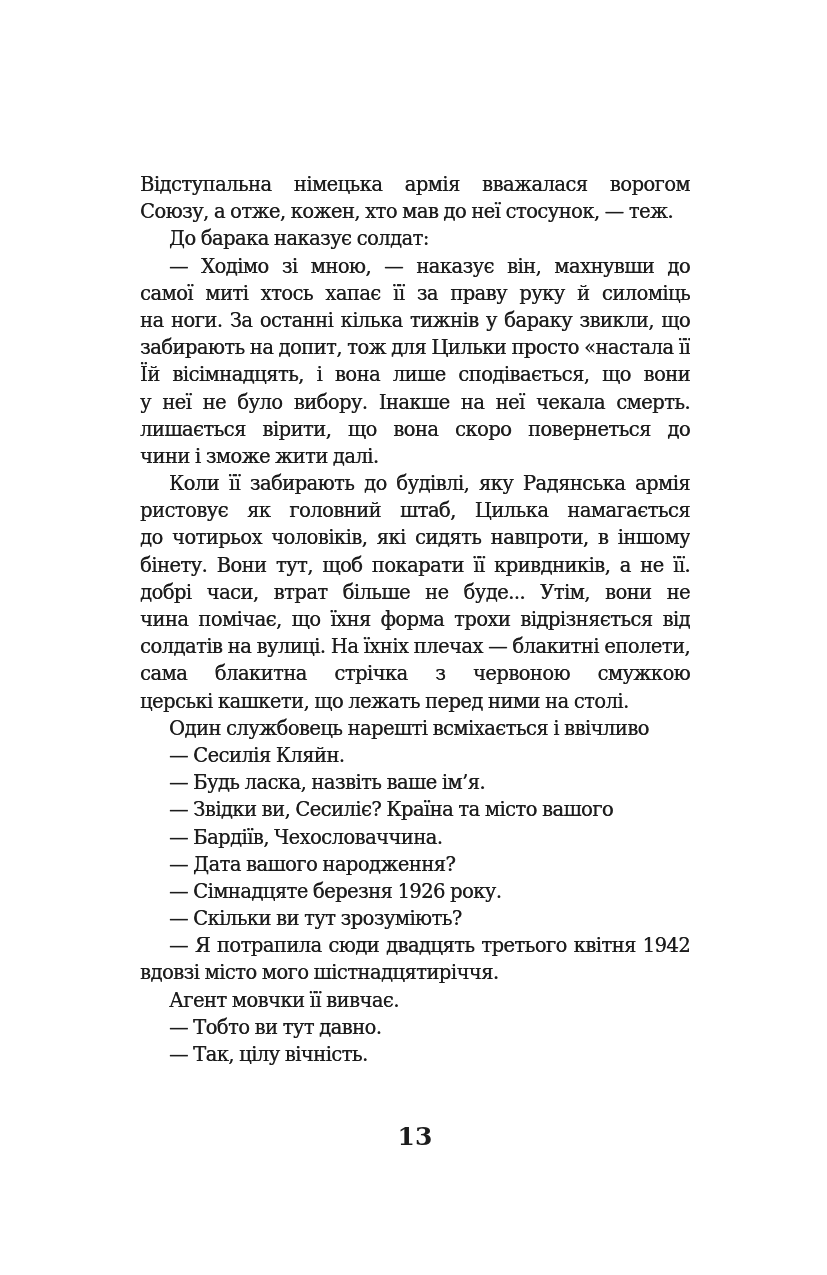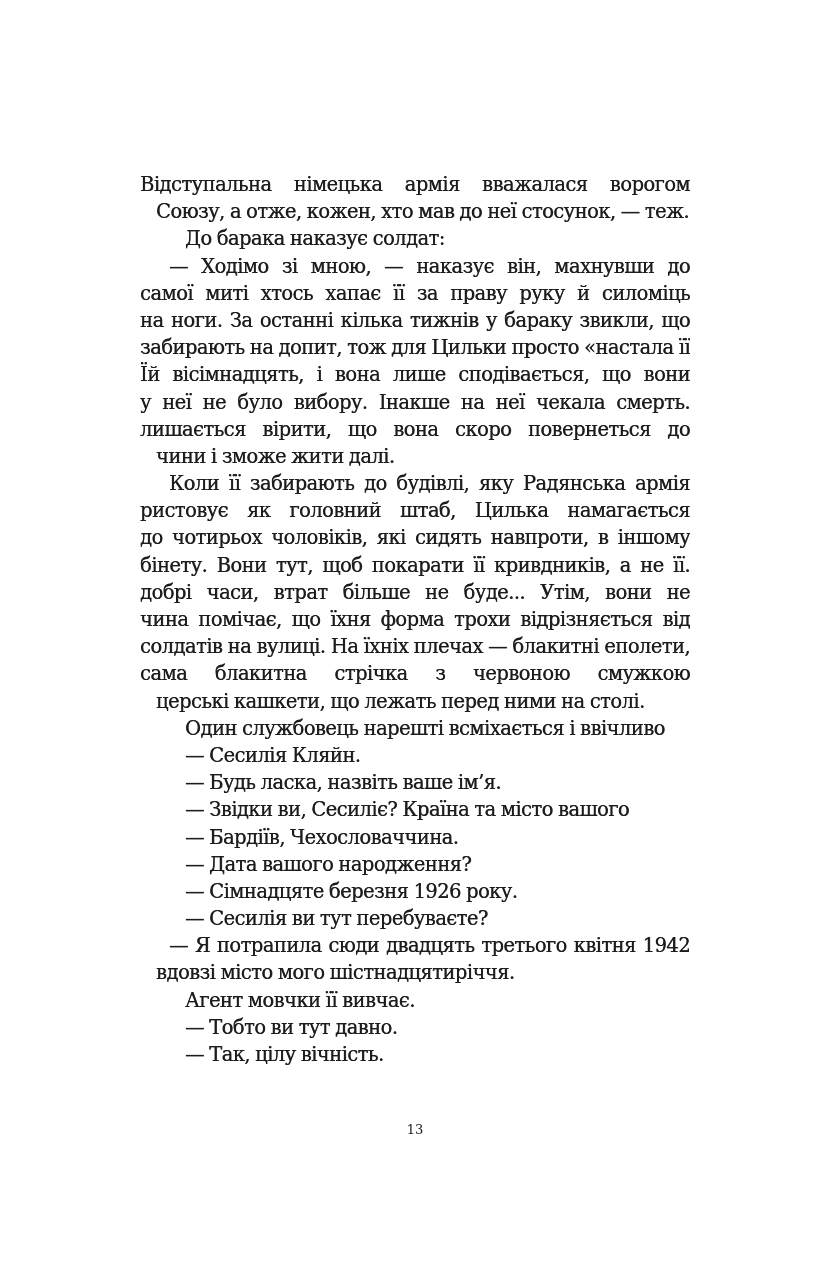--- a/index.html
+++ b/index.html
@@ -31,34 +31,33 @@
   }
   .line {
     height: 27.2px;
     overflow: hidden;
     text-align: justify;
     text-align-last: justify;
   }
   .line.last {
     text-align: left;
     text-align-last: left;
-    margin-left: 16px;
   }
   .line.ind {
     text-indent: 29px;
   }
   .page-number {
     position: absolute;
     left: 140px;
     top: 1122px;
     width: 550px;
     text-align: center;
     font-family: "DejaVu Serif", "Liberation Serif", serif;
-    font-size: 13px;
-    font-weight: 400;
+    font-size: 25px;
+    font-weight: 700;
     color: #1c1c1c;
   }
 </style>
 </head>
 <body>
 
 <div class="page">
   <div class="text-block">
       <div class="paragraph">
         <div class="line">Відступальна німецька армія вважалася ворогом Радянського</div>
@@ -103,21 +102,21 @@
       <div class="paragraph">
         <div class="line last ind">— Бардіїв, Чехословаччина.</div>
       </div>
       <div class="paragraph">
         <div class="line last ind">— Дата вашого народження?</div>
       </div>
       <div class="paragraph">
         <div class="line last ind">— Сімнадцяте березня 1926 року.</div>
       </div>
       <div class="paragraph">
-        <div class="line last ind">— Сесилія ви тут перебуваєте?</div>
+        <div class="line last ind">— Скільки ви тут зрозуміють?</div>
       </div>
       <div class="paragraph">
         <div class="line ind">— Я потрапила сюди двадцять третього квітня 1942 року, не-</div>
         <div class="line last">вдовзі місто мого шістнадцятиріччя.</div>
       </div>
       <div class="paragraph">
         <div class="line last ind">Агент мовчки її вивчає.</div>
       </div>
       <div class="paragraph">
         <div class="line last ind">— Тобто ви тут давно.</div>

